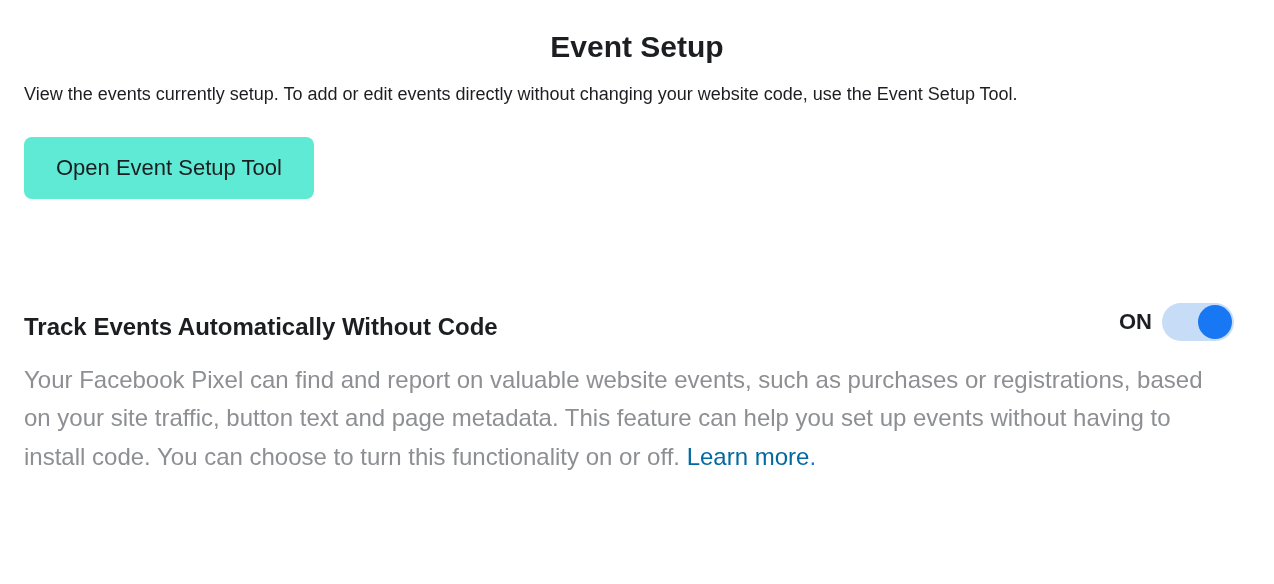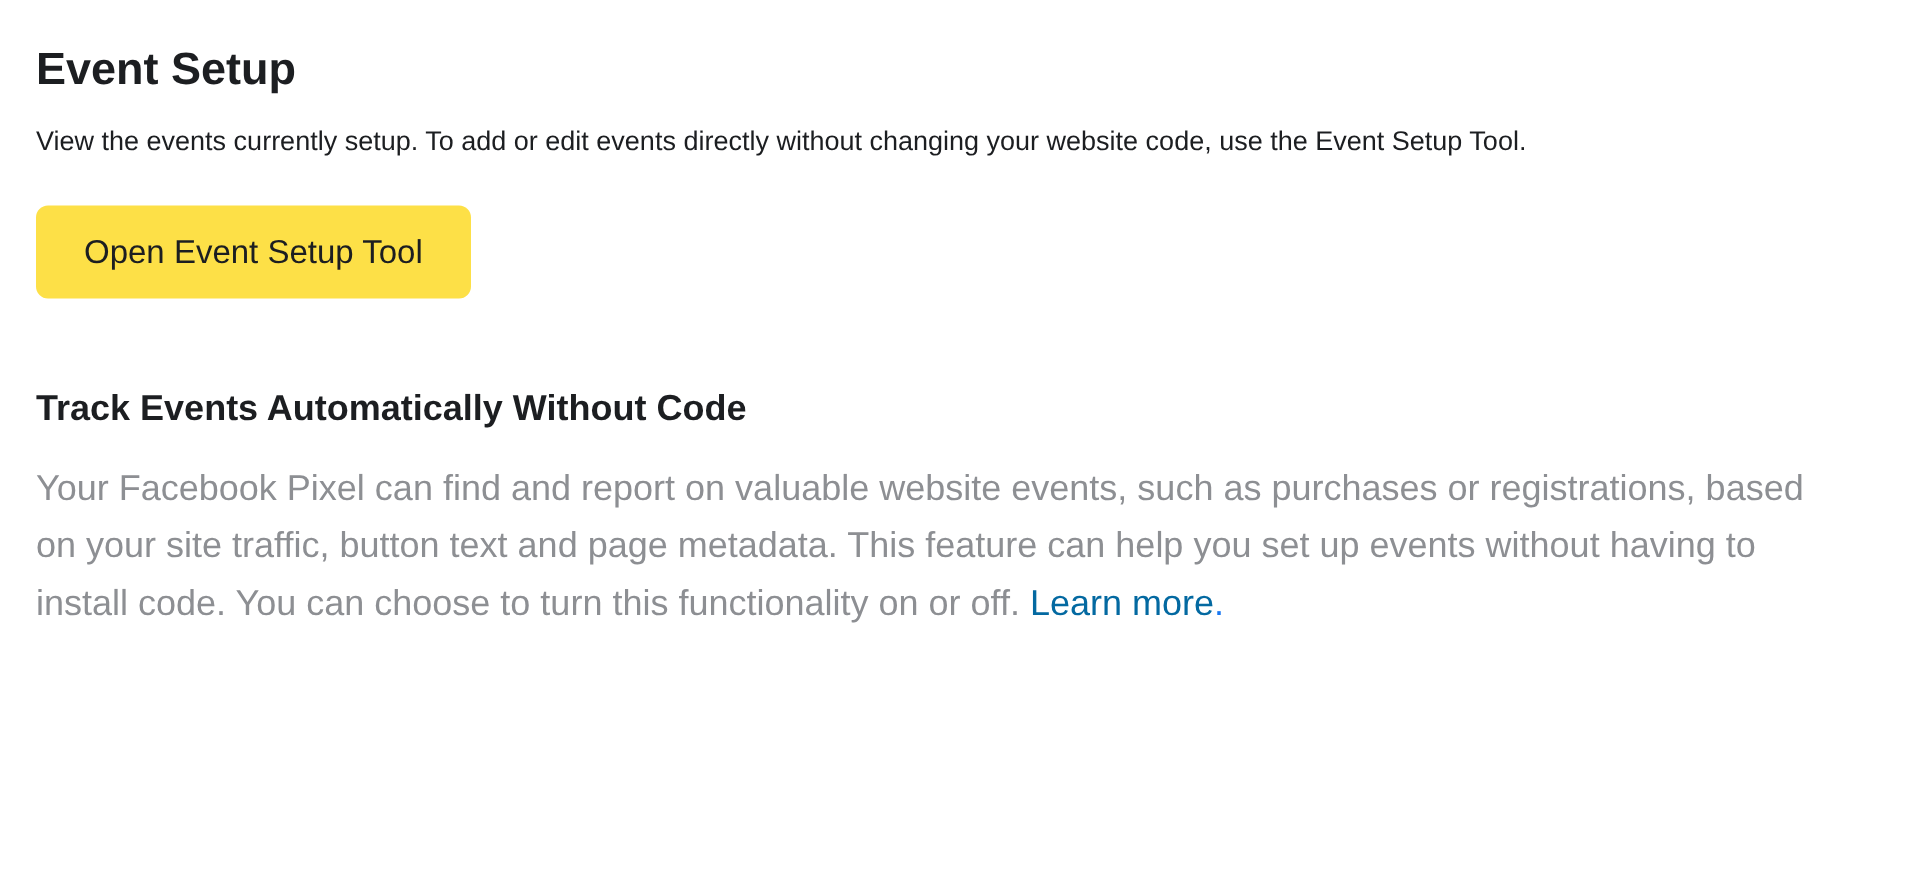--- a/index.html
+++ b/index.html
@@ -11,48 +11,50 @@
       font-family: -apple-system, BlinkMacSystemFont, "Segoe UI", Helvetica, Arial, sans-serif;
       background: #ffffff;
       padding: 30px 24px;
       width: 1274px;
     }
     .section-title {
       font-size: 30px;
       font-weight: 700;
       color: #1c1e21;
       margin-bottom: 16px;
+      text-align: center;
     }
     .section-description {
       font-size: 18px;
       line-height: 1.6;
       color: #1c1e21;
       margin-bottom: 28px;
       max-width: 1180px;
     }
     .btn-secondary {
       display: inline-block;
-      background: #fde047;
+      background: #5eead4;
       border: none;
       border-radius: 8px;
       padding: 18px 32px;
       font-size: 22px;
       color: #1c1e21;
       cursor: pointer;
       font-family: inherit;
     }
     .spacer {
       height: 60px;
     }
     .toggle-row {
       display: flex;
       align-items: flex-end;
       justify-content: space-between;
       margin-bottom: 20px;
       max-width: 1210px;
+      margin-top: 44px;
     }
     .toggle-title {
       font-size: 24px;
       font-weight: 700;
       color: #1c1e21;
     }
     .toggle-controls {
       display: flex;
       align-items: center;
       gap: 10px;
@@ -102,20 +104,26 @@
 <h2 class="section-title">Event Setup</h2>
 
 <p class="section-description">View the events currently setup. To add or edit events directly without changing your website code, use the Event Setup Tool.</p>
 
 <button class="btn-secondary">Open Event Setup Tool</button>
 
 <div class="spacer"></div>
 
 <div class="toggle-row">
   <div class="toggle-title">Track Events Automatically Without Code</div>
+  <div class="toggle-controls">
+    <span class="toggle-state-label">ON</span>
+    <div class="toggle-switch">
+      <div class="toggle-knob"></div>
+    </div>
+  </div>
 </div>
 
 <p class="toggle-description">
   <span>Your Facebook Pixel can find and report on valuable website events, such as purchases or registrations, based on your site traffic, button text and page metadata. This feature can help you set up events without having to install code. You can choose to turn this functionality on or off. </span><a class="learn-more-link">Learn more</a><span class="period">.</span>
 </p>
 
 
 
 
 </body></html>

